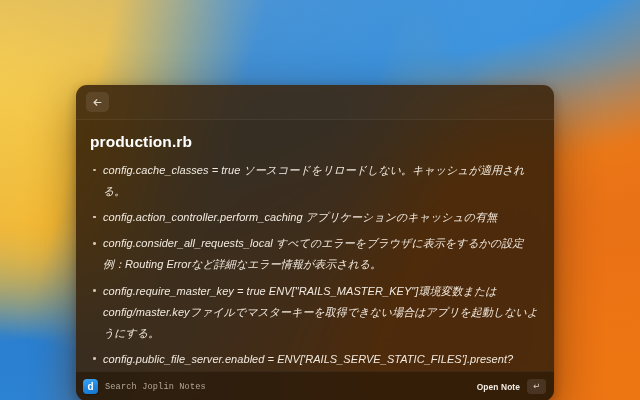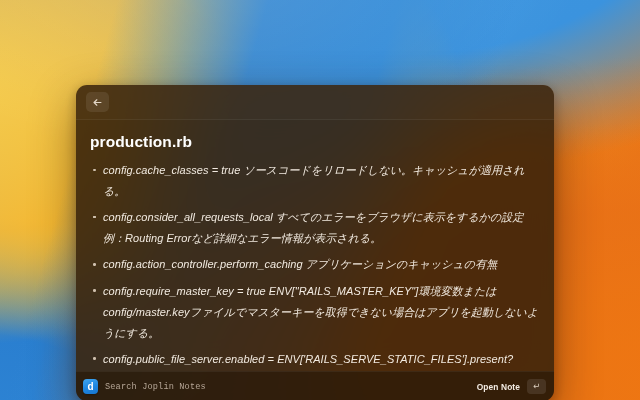--- a/index.html
+++ b/index.html
@@ -194,25 +194,25 @@
     <ul id="note-list">
       <li class="note-item">
         <span class="bullet"></span>
         <span>config.cache_classes = true ソースコードをリロードしない。キャッシュが適用される。</span>
       </li>
       <li class="note-item">
         <span class="bullet"></span>
       </li>
       <li class="note-item">
         <span class="bullet"></span>
+        <span>config.action_controller.perform_caching アプリケーションのキャッシュの有無</span>
+      </li>
+      <li class="note-item">
+        <span class="bullet"></span>
         <span>config.consider_all_requests_local すべてのエラーをブラウザに表示をするかの設定 例：Routing Errorなど詳細なエラー情報が表示される。</span>
-      </li>
-      <li class="note-item">
-        <span class="bullet"></span>
-        <span>config.action_controller.perform_caching アプリケーションのキャッシュの有無</span>
       </li>
       <li class="note-item">
         <span class="bullet"></span>
         <span>config.require_master_key = true ENV["RAILS_MASTER_KEY"]環境変数またはconfig/master.keyファイルでマスターキーを取得できない場合はアプリを起動しないようにする。</span>
       </li>
       <li class="note-item">
         <span class="bullet"></span>
         <span>config.public_file_server.enabled = ENV['RAILS_SERVE_STATIC_FILES'].present? public/ディレクトリ内の静的アセットを配信するかどうかを指定するかの設定。 production環境ではアプリケーションを実行するNginxやApacheなどのサーバーが静的アセットを扱う必要があるので、falseに設定されます。</span>
       </li>
       <li class="note-item">

